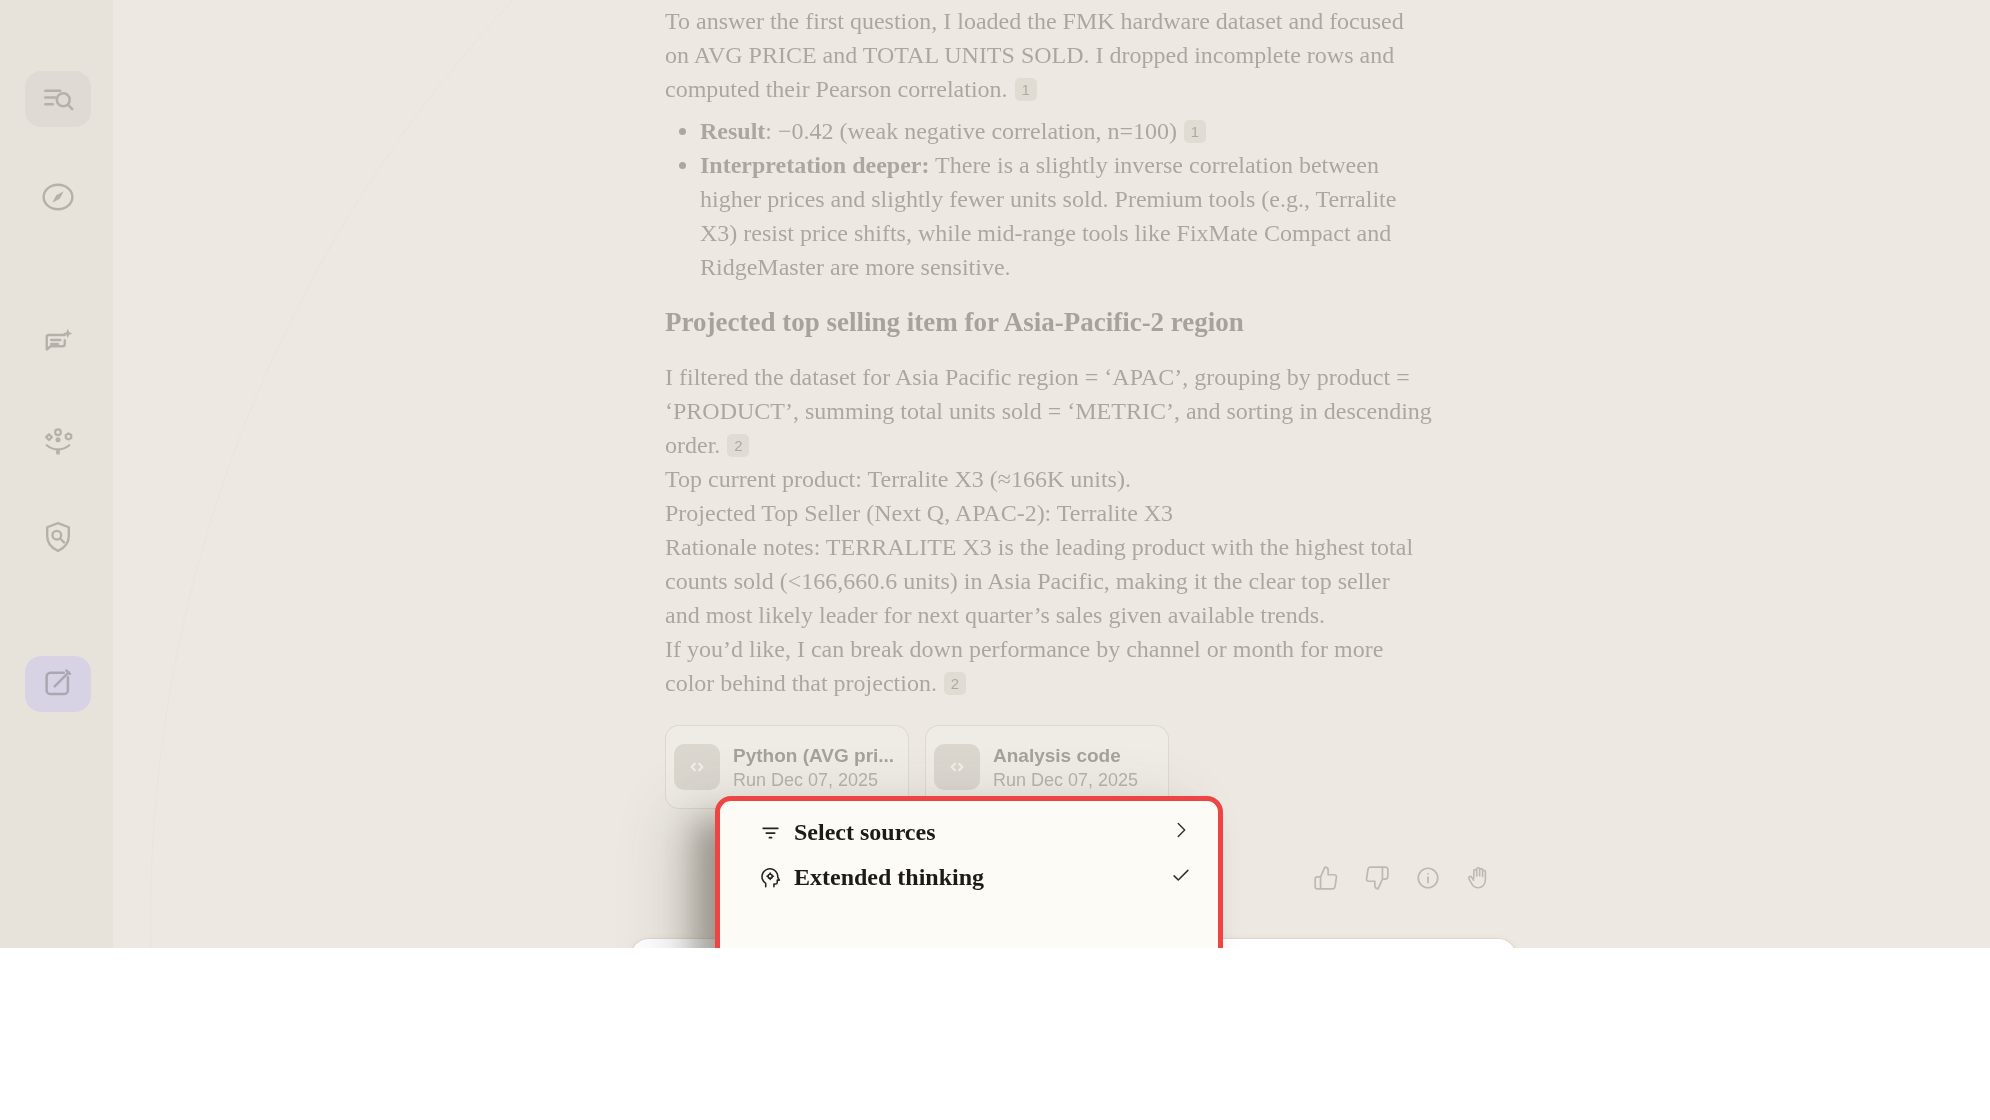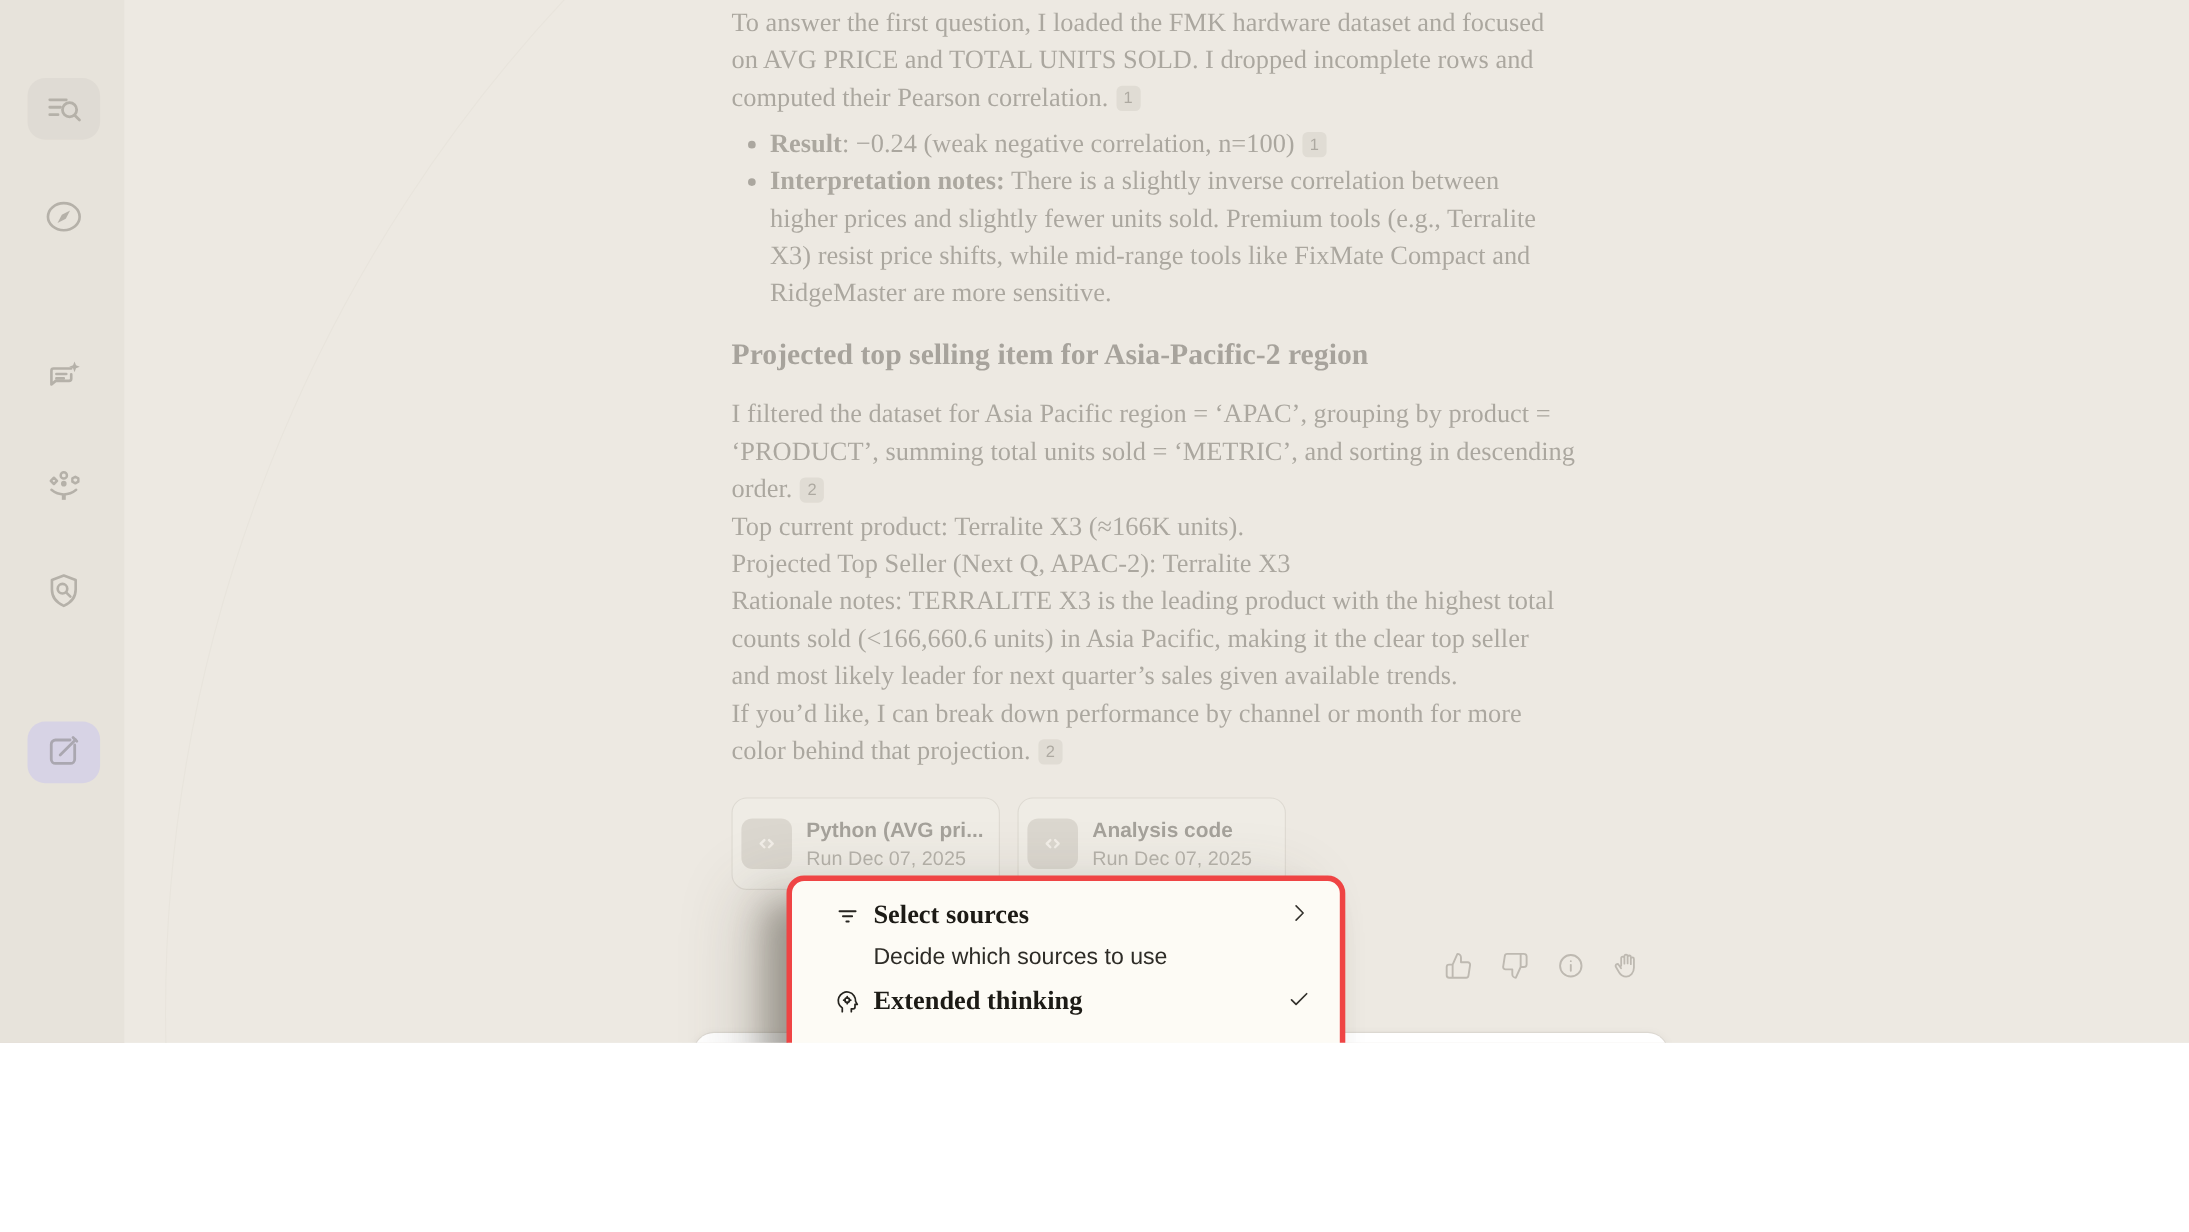--- a/index.html
+++ b/index.html
@@ -147,22 +147,22 @@
           <path d="M17.6 3l2.3 2.3"></path>
       </svg>
     </div>
   </div>
 
   <div class="message">
     <p><span class="prelines">To answer the first question, I loaded the FMK hardware dataset and focused
 on AVG PRICE and TOTAL UNITS SOLD. I dropped incomplete rows and
 computed their Pearson correlation.</span><span class="cite">1</span></p>
     <ul>
-      <li><b>Result</b><span class="prelines">: −0.24 (weak negative correlation, n=100)</span><span class="cite">1</span></li>
-      <li><b>Interpretation notes:</b><span class="prelines"> There is a slightly inverse correlation between
+      <li><b>Result</b><span class="prelines">: −0.42 (weak negative correlation, n=100)</span><span class="cite">1</span></li>
+      <li><b>Interpretation deeper:</b><span class="prelines"> There is a slightly inverse correlation between
 higher prices and slightly fewer units sold. Premium tools (e.g., Terralite
 X3) resist price shifts, while mid-range tools like FixMate Compact and
 RidgeMaster are more sensitive.</span></li>
     </ul>
     <h2>Projected top selling item for Asia-Pacific-2 region</h2>
     <p class="pgap"><span class="prelines">I filtered the dataset for Asia Pacific region = ‘APAC’, grouping by product =
 ‘PRODUCT’, summing total units sold = ‘METRIC’, and sorting in descending
 order.</span><span class="cite">2</span><span class="prelines">
 Top current product: Terralite X3 (≈166K units).
 Projected Top Seller (Next Q, APAC-2): Terralite X3
@@ -260,21 +260,20 @@
         <svg class="lead" viewBox="0 0 24 24" fill="none" stroke="currentColor" stroke-width="1.7" stroke-linecap="round">
           <path d="M5 8h14M8 12.5h8M11 17h2"></path>
         </svg>
         <span class="menu-title">Select sources</span>
         <span class="menu-trail">
           <svg viewBox="0 0 24 24" fill="none" stroke="currentColor" stroke-width="1.6" stroke-linecap="round" stroke-linejoin="round">
               <path d="M9 5l7 7-7 7"></path>
             </svg>
         </span>
       </div>
-      <div class="menu-sub">Decide which sources to use</div>
     </div>
     <div class="menu-item">
       <div class="menu-row">
         <svg class="lead" viewBox="0 0 24 24" fill="none" stroke="currentColor" stroke-width="1.5" stroke-linecap="round" stroke-linejoin="round">
           <path d="M7.4 20.9v-3.2A7.6 7.6 0 1 1 19 11.9l1.5 2.6h-2v2.2a1.6 1.6 0 0 1-1.6 1.6h-1.6v2.6"></path>
           <circle cx="11.7" cy="10.8" r="2"></circle>
             <path d="M11.7 7.7v1.1M11.7 12.8v1.1M8.6 10.8h1.1M13.7 10.8h1.1"></path>
         </svg>
         <span class="menu-title">Extended thinking</span>
         <span class="menu-trail">

